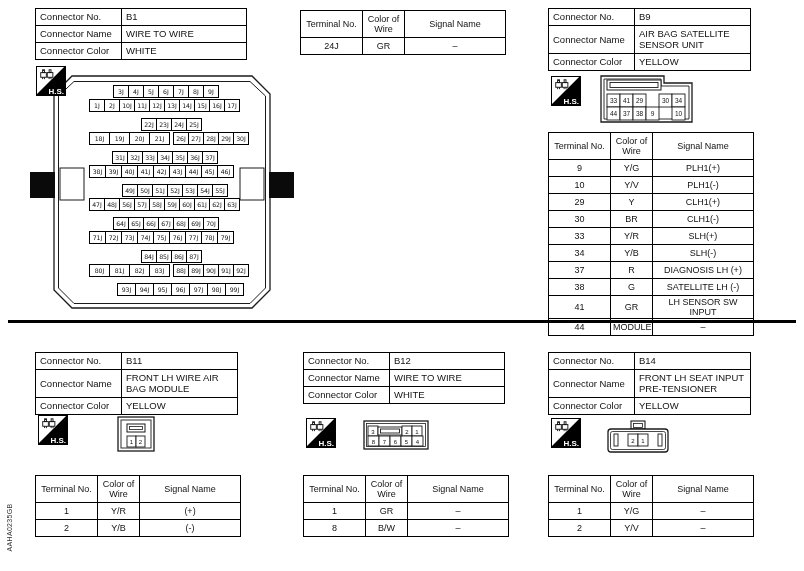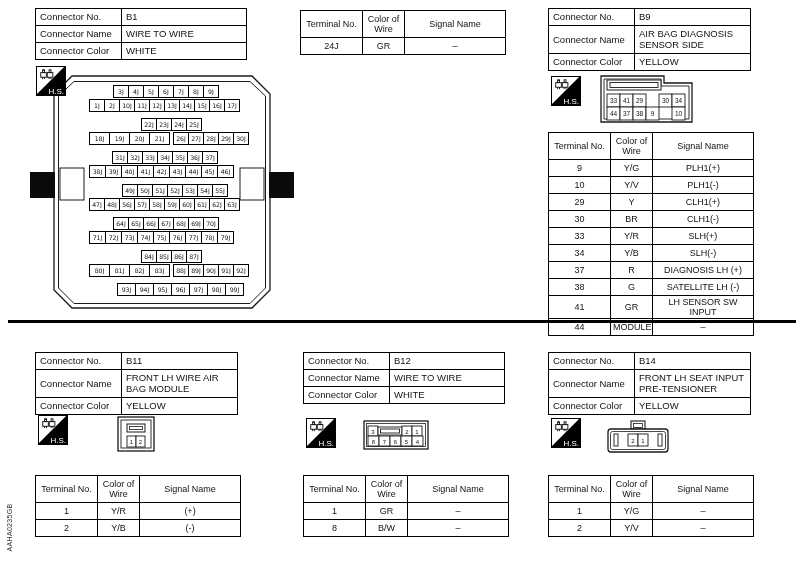--- a/index.html
+++ b/index.html
@@ -18,21 +18,21 @@
   .term-table { width:205px; }
   .term-table .c-t { width:62px; }
   .term-table .c-w { width:42px; }
   .term-table .c-s { width:101px; }
   .term-table th { font-size:9px; font-weight:normal; text-align:center; height:24px; line-height:1.15; padding:1px; }
   .term-table td { font-size:9px; text-align:center; height:14px; padding:1px 2px; }
 
   
   .hs { position:absolute; width:28px; height:28px; border:1px solid #000; background:#000; }
   .hs svg { position:absolute; left:0; top:0; }
-  .hs-label { position:absolute; right:1px; bottom:-1px; color:#fff; font-size:8px; font-weight:normal; font-family:"Liberation Sans",sans-serif; }
+  .hs-label { position:absolute; right:1px; bottom:-1px; color:#fff; font-size:8px; font-weight:bold; font-family:"Liberation Sans",sans-serif; }
 
   
   .diagram { position:absolute; }
   .pin-row { position:absolute; display:flex; }
   .pin-cell { box-sizing:border-box; height:13px; border:1px solid #000; background:#fff;
     font:6.2px/11px "DejaVu Sans",sans-serif; text-align:center; flex:none; color:#111; }
   .pin-cell + .pin-cell { margin-left:-1px; }
 
   .divider { position:absolute; background:#000; }
 
@@ -253,21 +253,21 @@
         <col class="c-lbl">
         <col>
       </colgroup>
     <tbody>
         <tr>
       <td>Connector No.</td>
       <td>B9</td>
     </tr>
     <tr>
       <td>Connector Name</td>
-      <td>AIR BAG DIAGNOSIS SENSOR SIDE</td>
+      <td>AIR BAG SATELLITE SENSOR UNIT</td>
     </tr>
     <tr>
       <td>Connector Color</td>
       <td>YELLOW</td>
     </tr>
   </tbody>
     </table>
 
   <div class="diagram" style="left:548px;top:72px;width:210px;height:56px;">
     <div class="hs" style="left:3px;top:4px;">

